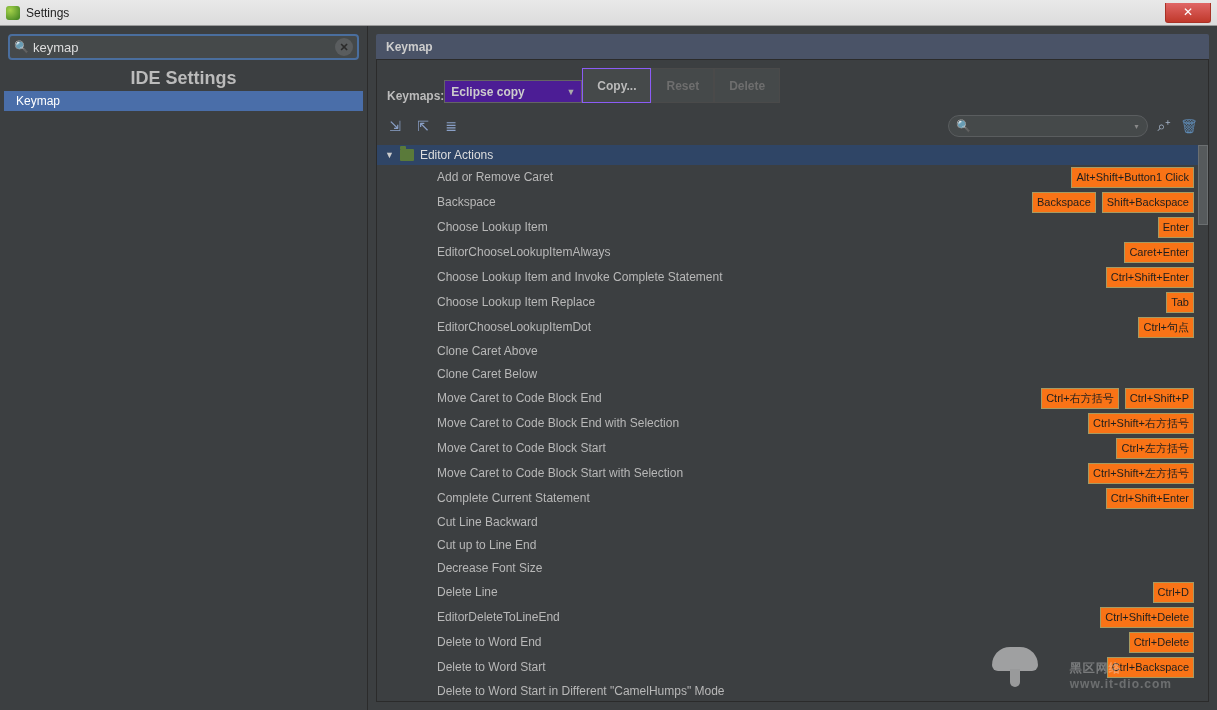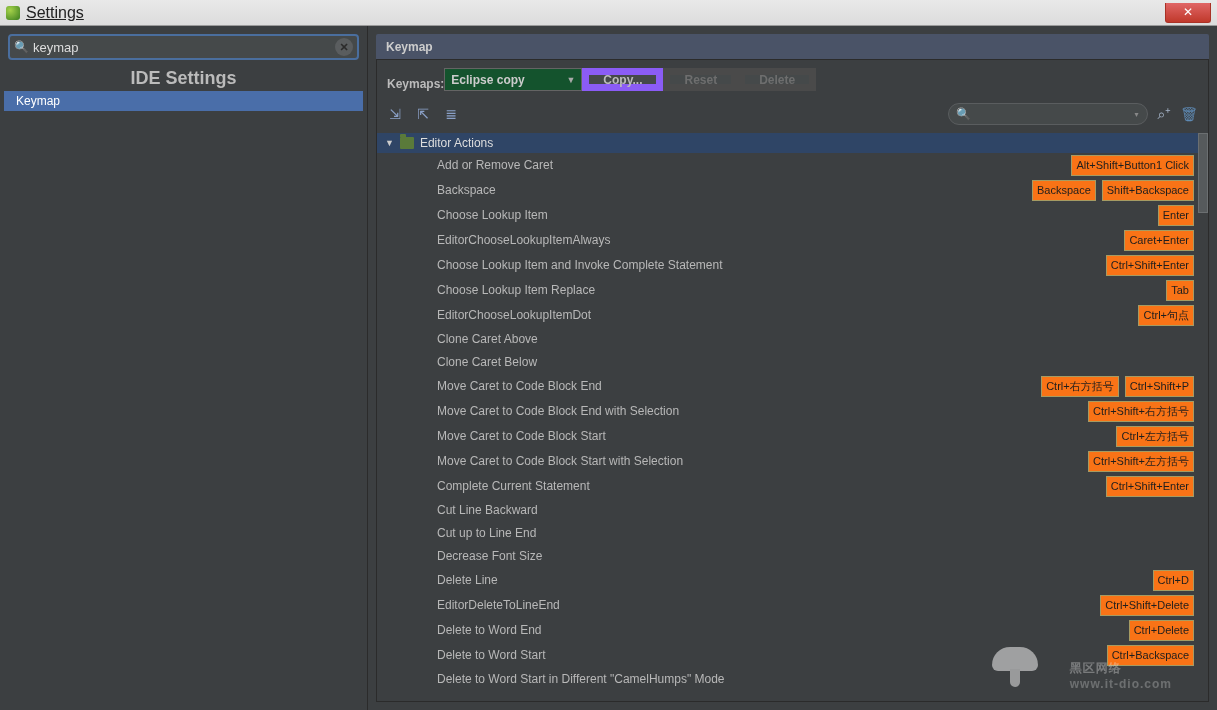--- a/index.html
+++ b/index.html
@@ -2,44 +2,44 @@
 <html><head>
 <meta charset="utf-8">
 <style>
   * { margin:0; padding:0; box-sizing:border-box; font-family:"Segoe UI","Microsoft YaHei",Arial,sans-serif; font-size:12px; }
   body { background:#3c3f41; width:1217px; height:710px; overflow:hidden; color:#bbbbbb; }
 
   
   .titlebar { height:26px; background:linear-gradient(#e9e9e9,#dcdcdc); display:flex; align-items:center; justify-content:space-between; border-bottom:1px solid #9a9a9a; }
   .titlebar .left { display:flex; align-items:center; gap:6px; padding-left:6px; }
   .app-ico { width:14px; height:14px; background:radial-gradient(circle at 30% 30%,#a5d24a,#3a7d1f); border-radius:3px; }
-  .titlebar .title { color:#222; font-size:16px;text-decoration:underline; }
+  .titlebar .title { color:#222; font-size:12px; }
   .close-btn { width:46px; height:20px; background:linear-gradient(#e06666,#c0392b); color:#fff; display:flex; align-items:center; justify-content:center; border-radius:0 0 3px 3px; margin-right:6px; border:1px solid #a93226; border-top:none; cursor:pointer; font-size:13px; }
 
   .content { display:flex; height:684px; }
 
   
   .left-panel { width:368px; background:#3c3f41; border-right:1px solid #2b2b2b; display:flex; flex-direction:column; }
   .searchbox-wrap { padding:8px 8px 4px 8px; }
   .searchbox { display:flex; align-items:center; background:#45494a; border:2px solid #4a6e9e; border-radius:4px; height:26px; padding:0 4px; }
   .searchbox .mag { color:#aaa; margin-right:4px; }
   .searchbox input { flex:1; background:transparent; border:none; color:#ddd; outline:none; font-size:13px; }
   .searchbox .clear { width:18px; height:18px; border-radius:50%; background:#5a5d5f; color:#2b2b2b; display:flex; align-items:center; justify-content:center; cursor:pointer; font-size:11px; font-weight:bold; }
   .section-header { text-align:center; font-weight:bold; color:#bbbbbb; padding:4px 0 2px 0; font-size:18px; }
   .tree-item { background:#4a6ea9; color:#fff; padding:3px 12px; margin:0 4px; font-size:12px; }
 
   
   .right-panel { flex:1; display:flex; flex-direction:column; background:#3c3f41; }
   .panel-head { height:26px; background:#4a5367; border-bottom:1px solid #2b2b2b; display:flex; align-items:center; padding:0 10px; color:#ccc; font-weight:bold; margin:8px 8px 0 8px; border-radius:2px 2px 0 0; }
   .panel-body { flex:1; margin:0 8px 8px 8px; border:1px solid #2b2b2b; border-top:none; background:#3c3f41; display:flex; flex-direction:column; overflow:hidden; }
   .toolbar1 { display:flex; align-items:flex-end; padding:8px 10px;font-weight:bold; }
   .toolbar1 .lbl { color:#bbb; }
-  .select { display:flex; align-items:center; justify-content:space-between; width:138px; height:23px; background:#14532d; border:1px solid #646464; color:#ccc; padding:0 6px; cursor:pointer; }
+  .select { display:flex; align-items:center; justify-content:space-between; width:138px; height:23px; background:#4c1d95; border:1px solid #646464; color:#ccc; padding:0 6px; cursor:pointer; }
   .select .arrow { font-size:9px; color:#aaa; }
-  .btn { height:23px; padding:0 14px; background:#45494a; border:7px solid #8b5cf6; color:#bbb; display:flex; align-items:center; cursor:pointer; }
+  .btn { height:35px; padding:0 14px; background:#45494a; border:1px solid #8b5cf6; color:#bbb; display:flex; align-items:center; cursor:pointer; }
   .btn.disabled { color:#6e6e6e; border-color:#4a4a4a; cursor:default; }
   .toolbar2 { display:flex; align-items:center; justify-content:space-between; padding:4px 10px 8px 10px; }
   .t2-left { display:flex; gap:12px; }
   .tb-ico { width:16px; height:16px; display:flex; align-items:center; justify-content:center; color:#8aa0c7; cursor:pointer; font-size:14px; }
   .t2-right { display:flex; align-items:center; gap:10px; }
   .filterbox { display:flex; align-items:center; width:200px; height:22px; background:#45494a; border:1px solid #5a5d5f; border-radius:11px; padding:0 8px; }
   .filterbox .mag { color:#aaa; margin-right:4px; }
   .filterbox input { flex:1; background:transparent; border:none; outline:none; color:#ccc; }
   .sm-arrow { font-size:8px; color:#888; margin-left:2px; }
   .shortcut-ico { color:#a6b5c9; cursor:pointer; font-size:14px; }

